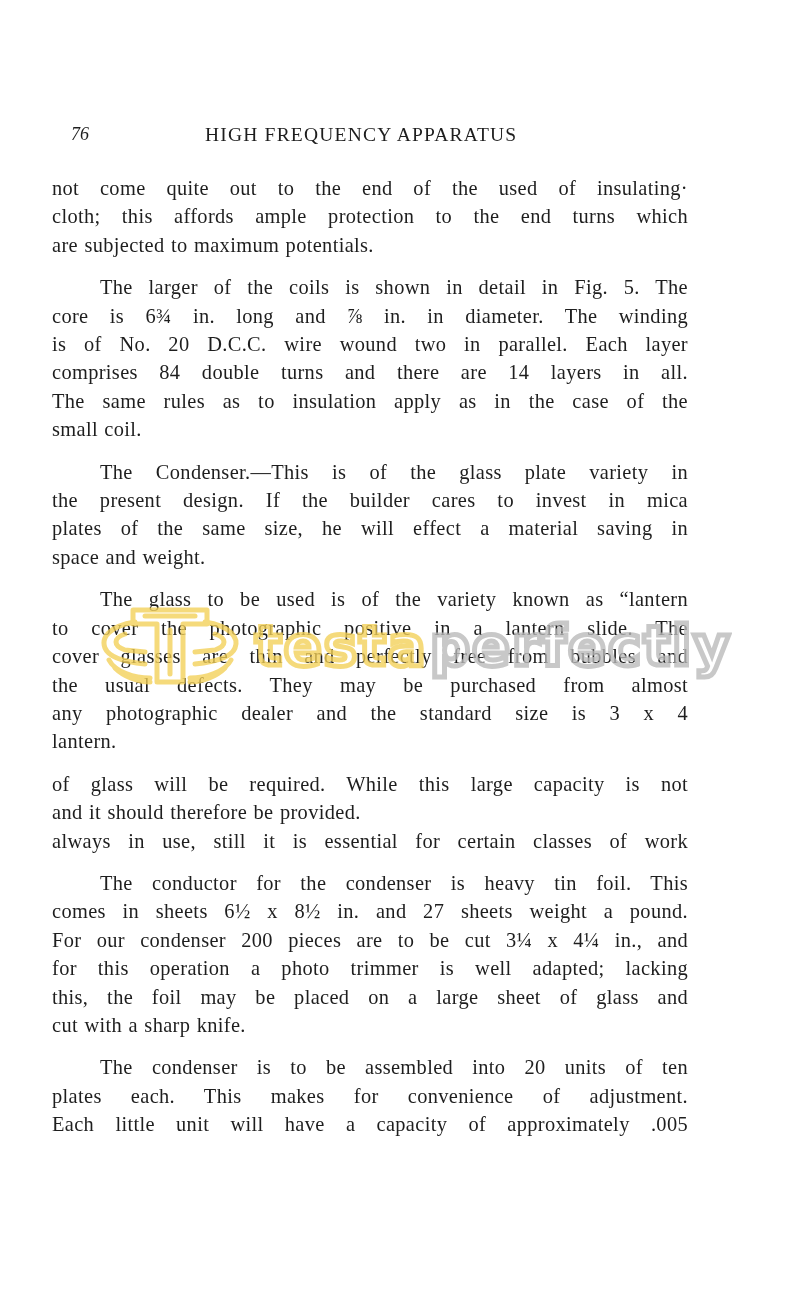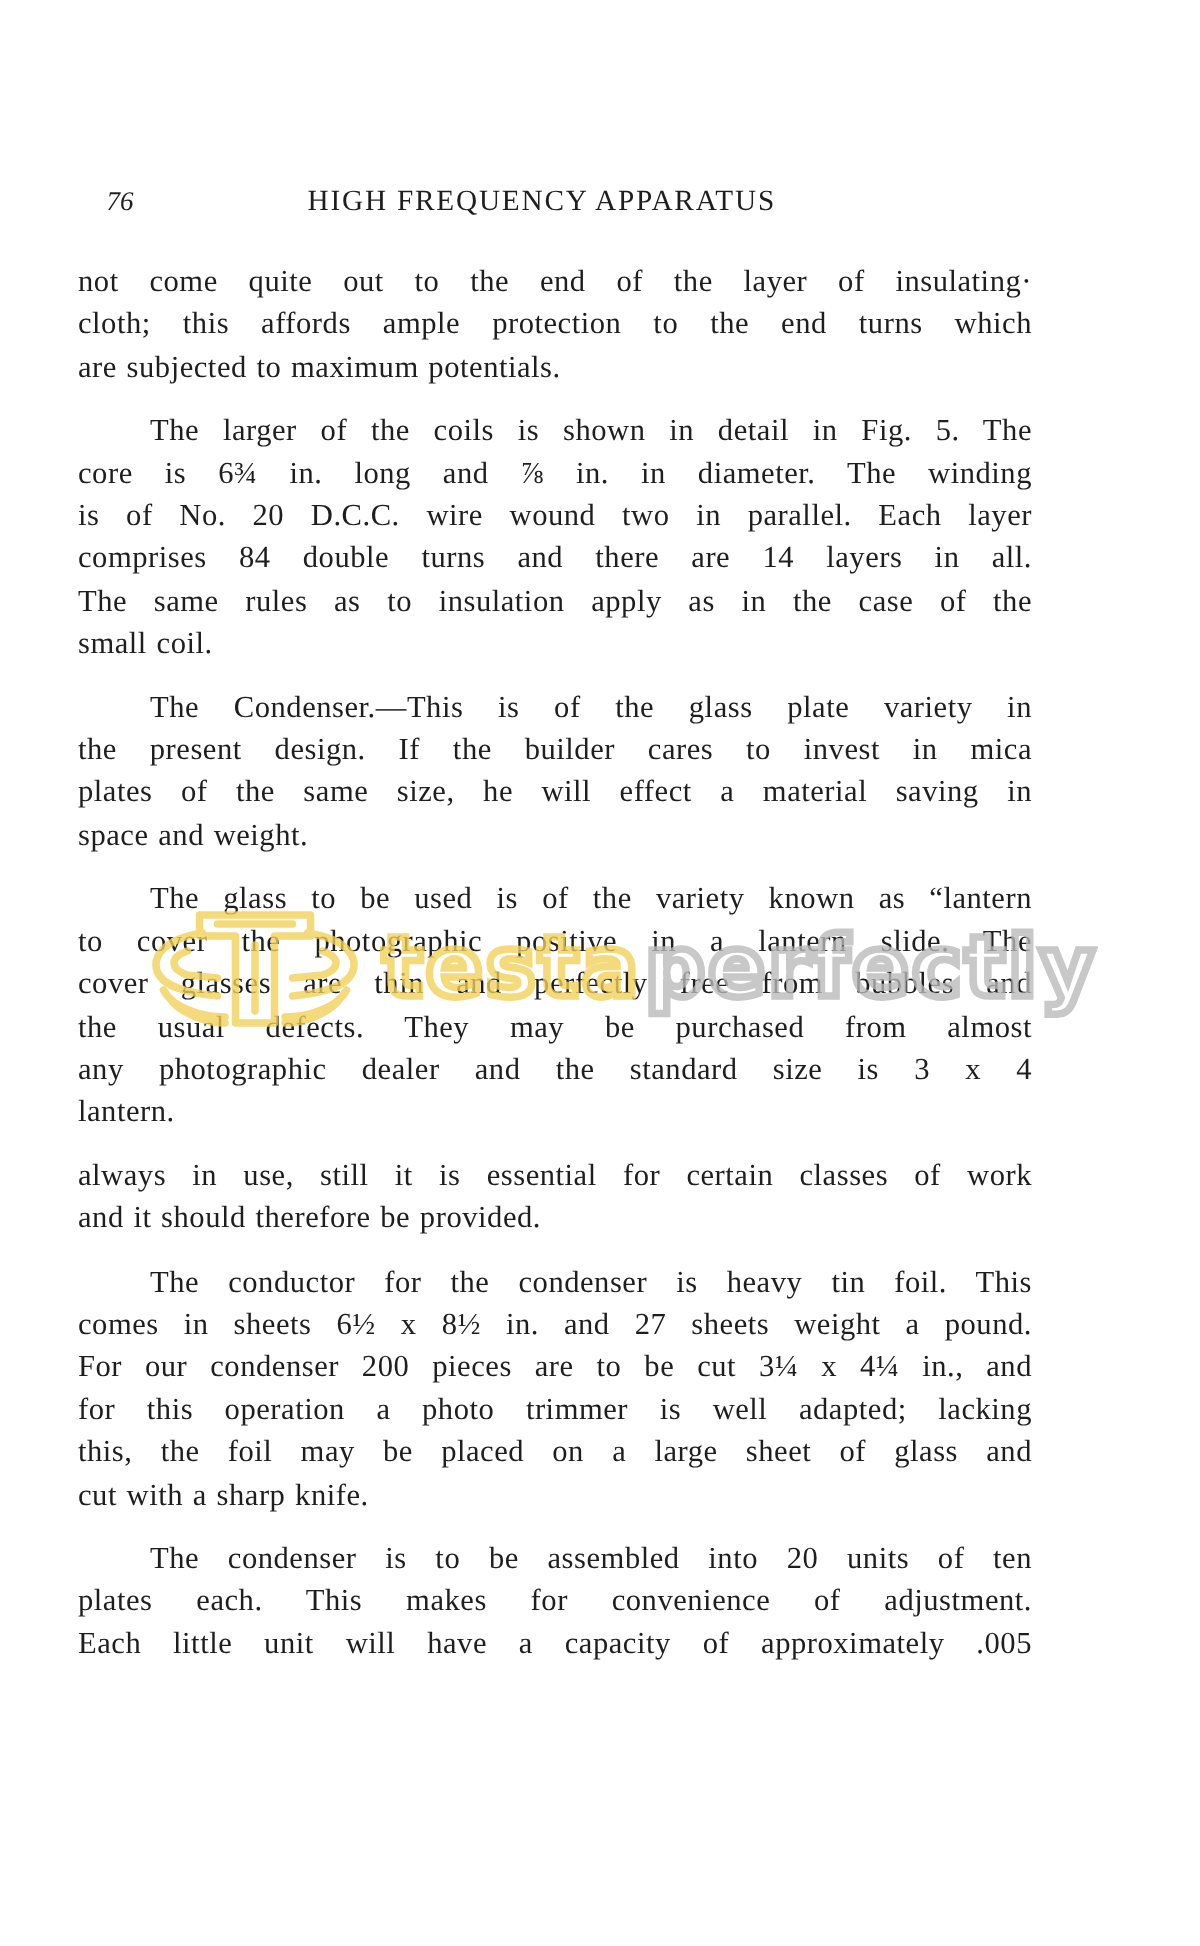--- a/index.html
+++ b/index.html
@@ -116,21 +116,21 @@
 <div class="page">
 
   <div class="running-head">
     <span class="page-number">76</span>
     <span class="running-title">HIGH FREQUENCY APPARATUS</span>
   </div>
 
   <div class="body-text">
 
     <p>
-      <span class="line">not come quite out to the end of the layer of insulating·</span>
+      <span class="line">not come quite out to the end of the used of insulating·</span>
       <span class="line">cloth; this affords ample protection to the end turns which</span>
       <span class="line last">are subjected to maximum potentials.</span>
     </p>
 
     <p>
       <span class="line first-indent">The larger of the coils is shown in detail in Fig. 5.  The</span>
       <span class="line">core is 6¾ in. long and ⅞ in. in diameter.  The winding</span>
       <span class="line">is of No. 20 D.C.C. wire wound two in parallel.  Each layer</span>
       <span class="line">comprises 84 double turns and there are 14 layers in all.</span>
       <span class="line">The same rules as to insulation apply as in the case of the</span>
@@ -147,22 +147,23 @@
     <p>
       <span class="line first-indent">The glass to be used is of the variety known as “lantern</span>
       <span class="line">to cover the photographic positive in a lantern slide.  The</span>
       <span class="line">cover glasses are thin and perfectly free from bubbles and</span>
       <span class="line">the usual defects.  They may be purchased from almost</span>
       <span class="line">any photographic dealer and the standard size is 3 x 4</span>
       <span class="line last">lantern.</span>
     </p>
 
     <p>
+      <span class="line">of glass will be required.  While this large capacity is not</span>
+      <span class="line last">and it should therefore be provided.</span>
       <span class="line">always in use, still it is essential for certain classes of work</span>
-      <span class="line last">and it should therefore be provided.</span>
     </p>
 
     <p>
       <span class="line first-indent">The conductor for the condenser is heavy tin foil.  This</span>
       <span class="line">comes in sheets 6½ x 8½ in. and 27 sheets weight a pound.</span>
       <span class="line">For our condenser 200 pieces are to be cut 3¼ x 4¼ in., and</span>
       <span class="line">for this operation a photo trimmer is well adapted; lacking</span>
       <span class="line">this, the foil may be placed on a large sheet of glass and</span>
       <span class="line last">cut with a sharp knife.</span>
     </p>

